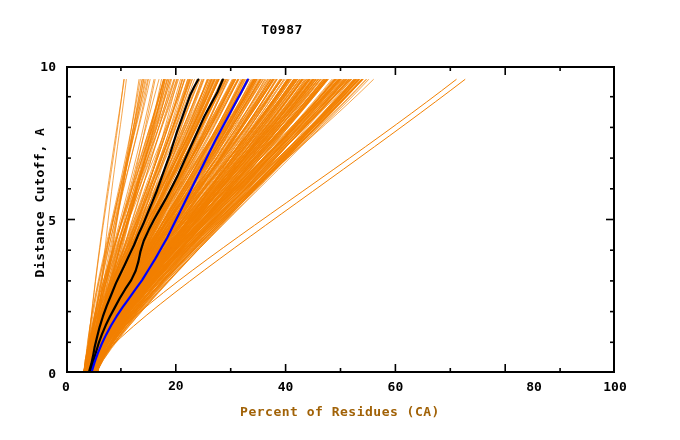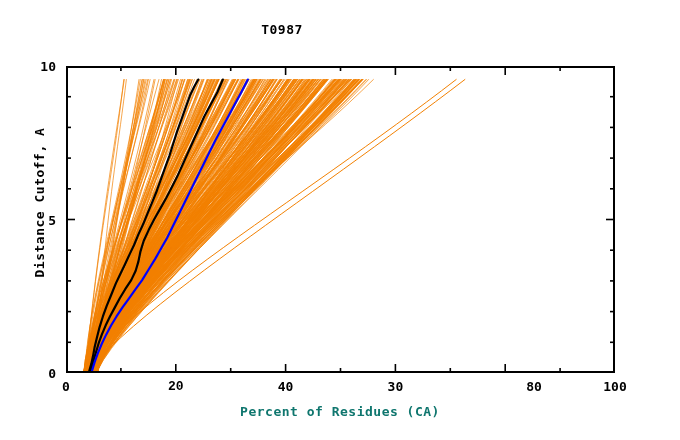--- a/index.html
+++ b/index.html
@@ -55,21 +55,21 @@
   }
   
   #xaxis-title {
     position: absolute;
     left: 0;
     top: 404px;
     width: 680px;
     text-align: center;
     font-size: 13px;
     font-weight: bold;
-    color: #0f766e;
+    color: #a16207;
     letter-spacing: 0.5px;
     white-space: pre;
   }
   #yaxis-title {
     position: absolute;
     left: -81px;
     top: 195px;
     width: 240px;
     text-align: center;
     font-size: 13px;
@@ -596,21 +596,21 @@
       <line x1="549" y1="0" x2="540" y2="0" stroke="#000000" stroke-width="1.6"></line>
     </svg>
 
   <div id="xaxis-title">Percent of Residues (CA)</div>
   <div id="yaxis-title">Distance Cutoff, A</div>
 
   <div id="xtick-labels">
       <div class="xtick-label" style="left: 66px;">0</div>
       <div class="xtick-label" style="left: 175.8px; font-family: Liberation Mono, monospace;">20</div>
       <div class="xtick-label" style="left: 285.6px;">40</div>
-      <div class="xtick-label" style="left: 395.4px;">30</div>
+      <div class="xtick-label" style="left: 395.4px;">60</div>
       <div class="xtick-label" style="left: 534px;">80</div>
       <div class="xtick-label" style="left: 615px;">100</div>
     </div>
   <div id="ytick-labels">
       <div class="ytick-label" style="top: 373px;">0</div>
       <div class="ytick-label" style="top: 219.5px;">5</div>
       <div class="ytick-label" style="top: 66px;">10</div>
     </div>
 
 </div>

